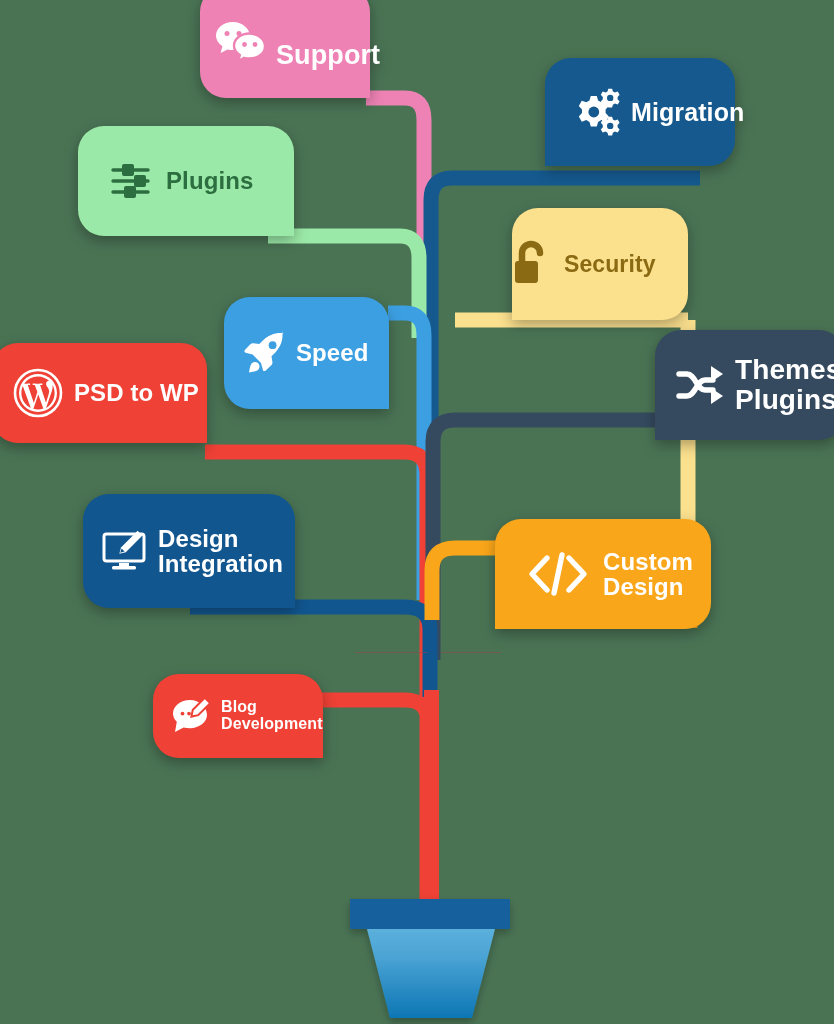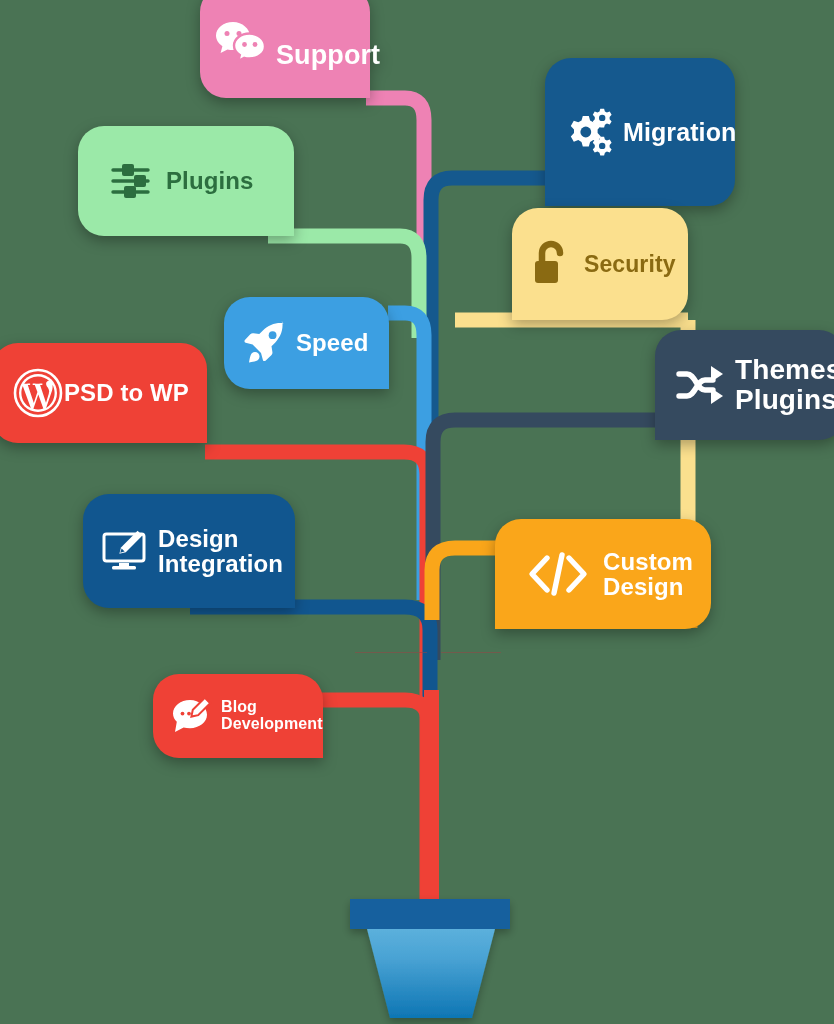--- a/index.html
+++ b/index.html
@@ -33,34 +33,34 @@
   }
 
   
   .r-tail-br{border-radius:26px 26px 0 26px;}   
   .r-tail-bl{border-radius:26px 26px 26px 0;}      
 
   
   #card-support   {left:200px;top:-14px;  width:170px;height:112px;padding-left:14px;background:#EE82B4;}
   #card-support   .lbl{color:#ffffff;font-size:27px;margin-left:8px;margin-top:27px;}
 
-  #card-migration {left:545px;top:58px;   width:190px;height:148px;padding-left:16px;background:#15598E;}
+  #card-migration {left:545px;top:58px;   width:190px;height:108px;padding-left:24px;background:#15598E;}
   #card-migration .lbl{color:#ffffff;font-size:25px;margin-left:10px;}
 
   #card-upgrades  {left:78px; top:126px;  width:216px;height:110px;padding-left:32px;background:#9BE9A8;}
   #card-upgrades  .lbl{color:#2C6E3F;font-size:24px;margin-left:12px;}
 
-  #card-security  {left:512px;top:208px;  width:176px;height:112px;padding-left:20px;background:#FBE08E;}
+  #card-security  {left:512px;top:208px;  width:176px;height:112px;background:#FBE08E;}
   #card-security  .lbl{color:#8A6A12;font-size:23px;margin-left:12px;}
 
-  #card-speed     {left:224px;top:297px;  width:165px;height:92px; padding-left:18px;background:#3C9FE2;}
+  #card-speed     {left:224px;top:297px;  width:165px;height:112px; padding-left:18px;background:#3C9FE2;}
   #card-speed     .lbl{color:#ffffff;font-size:24px;margin-left:8px;}
 
   #card-psd       {left:-8px; top:343px;  width:215px;height:100px;padding-left:20px;background:#EF4136;}
-  #card-psd       .lbl{color:#ffffff;font-size:24px;}
+  #card-psd       .lbl{color:#ffffff;font-size:24px;margin-left:10px;}
 
   #card-themes    {left:655px;top:330px;  width:190px;height:110px;padding-left:20px;background:#354A5F;}
   #card-themes    .lbl{color:#ffffff;font-size:28px;margin-left:10px;}
 
   #card-design    {left:83px; top:494px;  width:212px;height:114px;padding-left:18px;background:#11568F;}
   #card-design    .lbl{color:#ffffff;font-size:24px;margin-left:9px;}
 
   #card-custom    {left:495px;top:519px;  width:216px;height:110px;padding-left:32px;background:#FAA61A;}
   #card-custom    .lbl{color:#ffffff;font-size:24px;margin-left:14px;}
 

